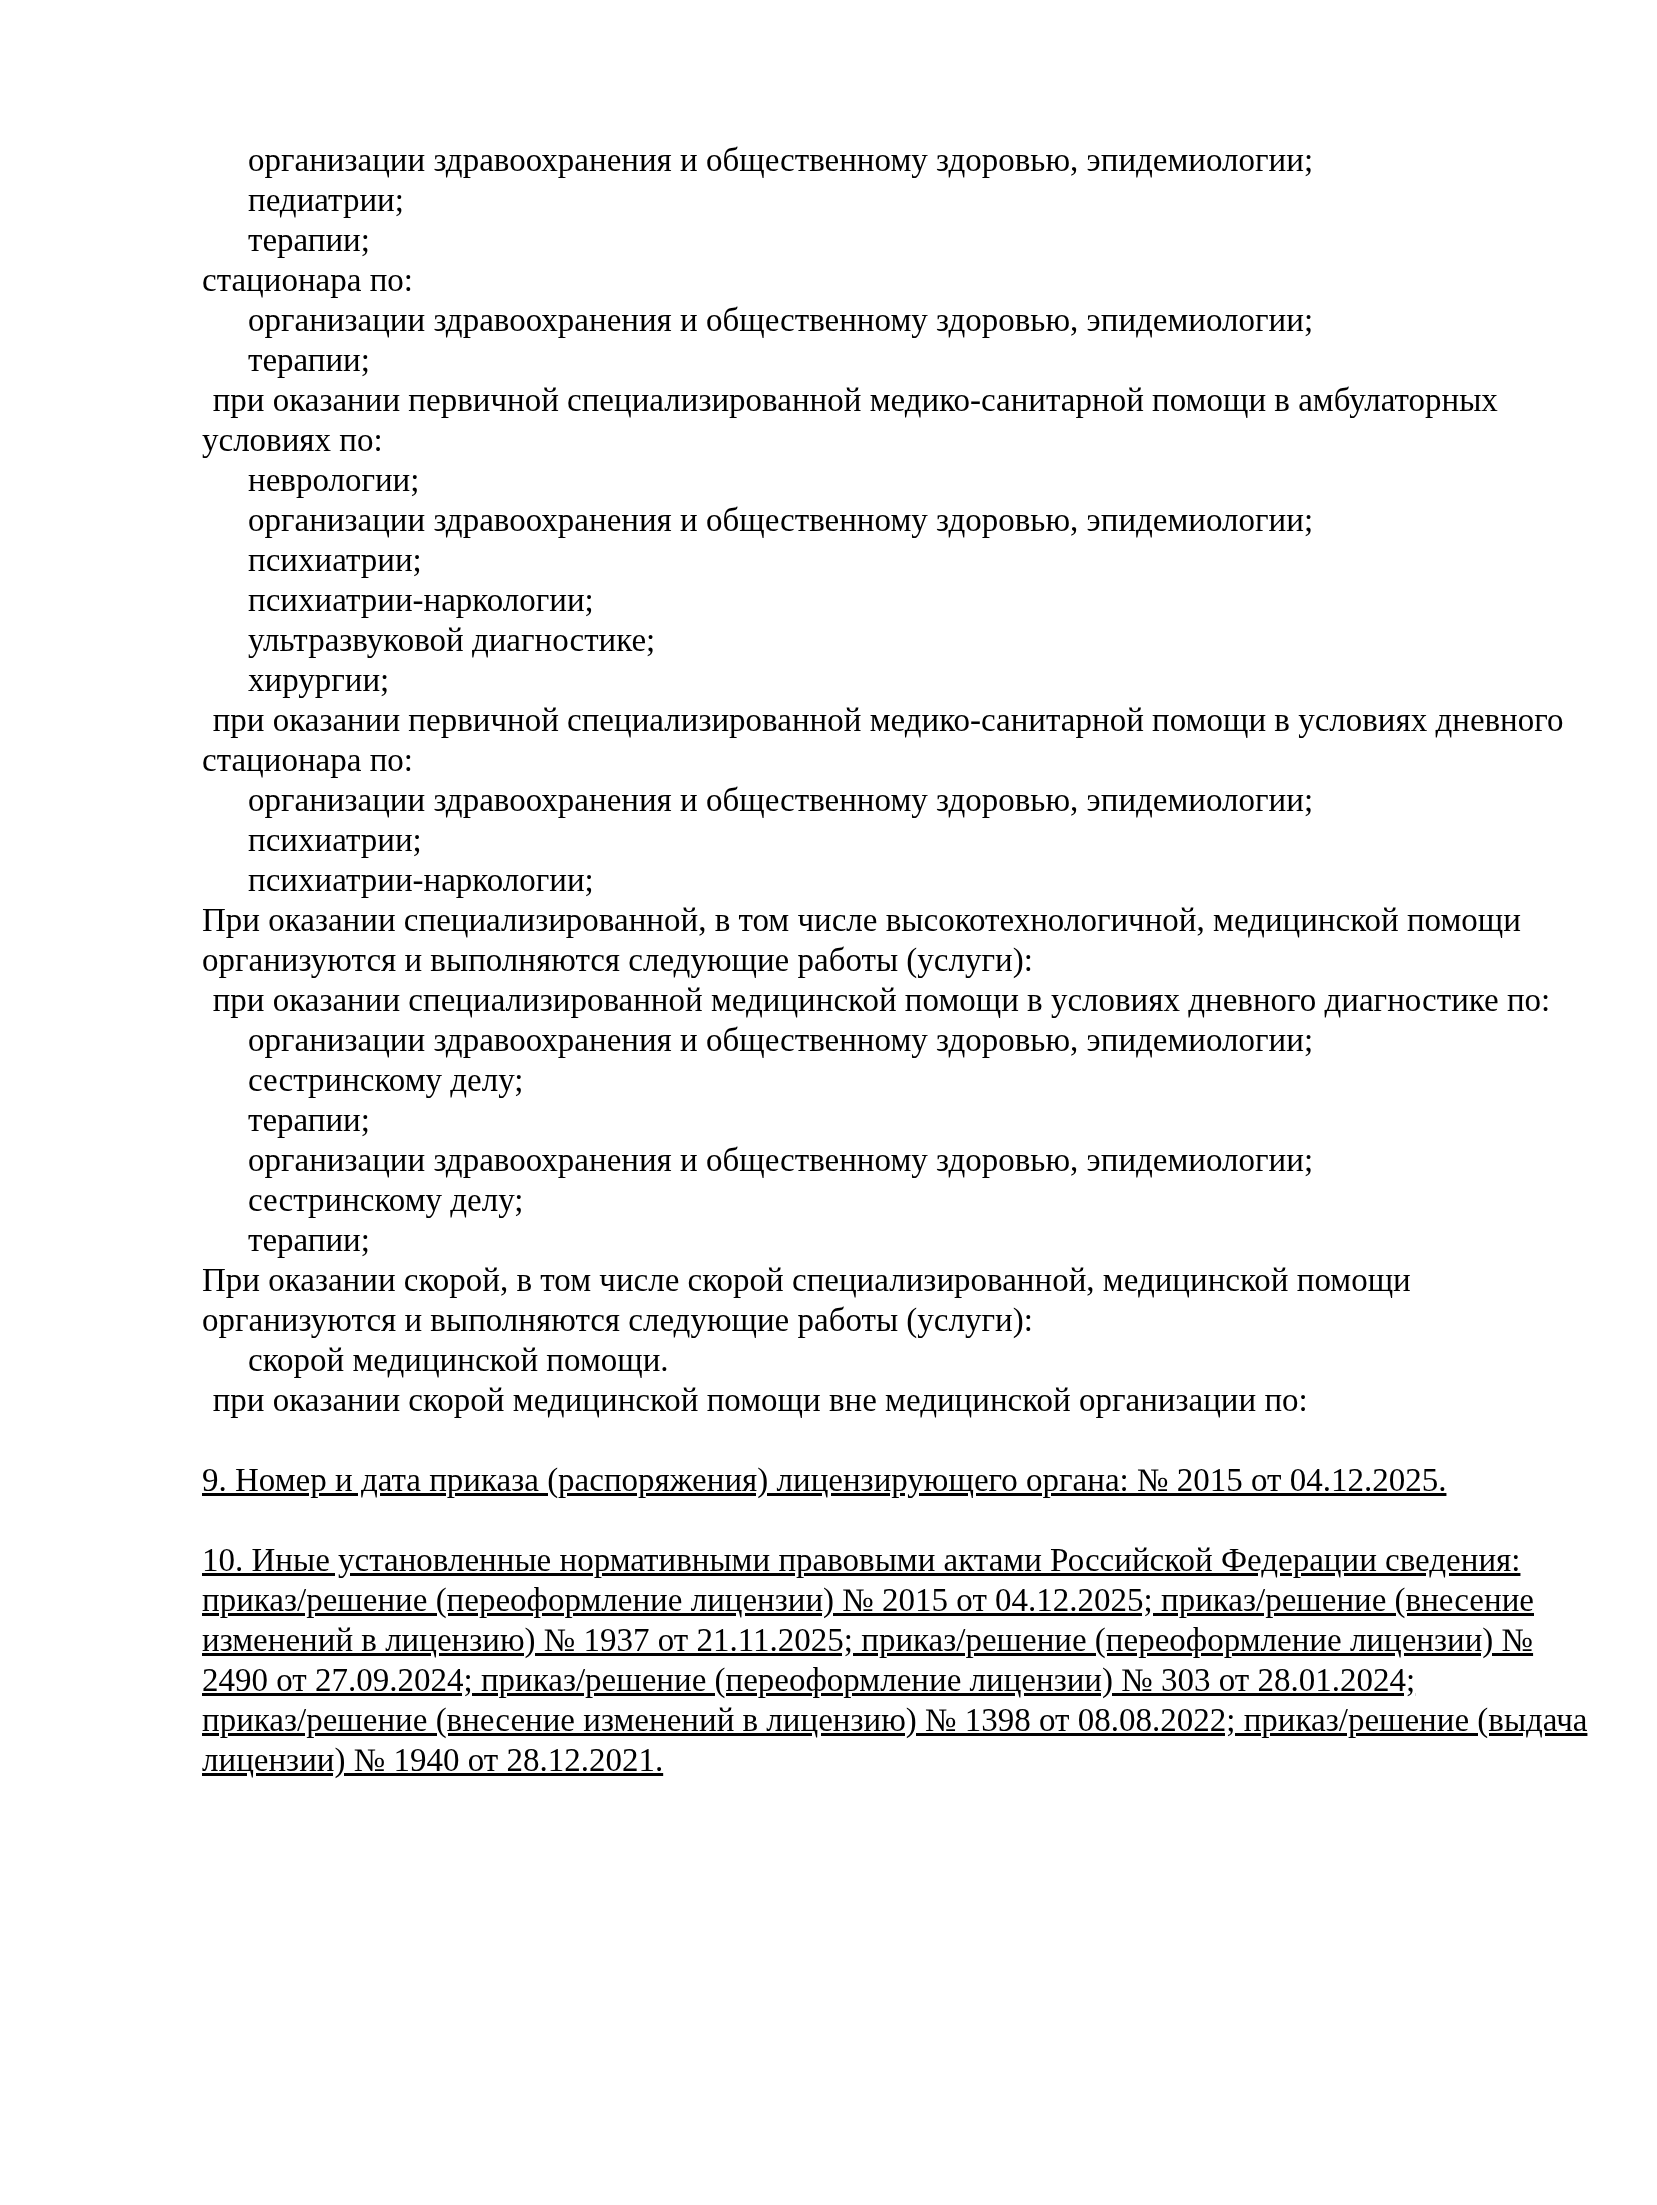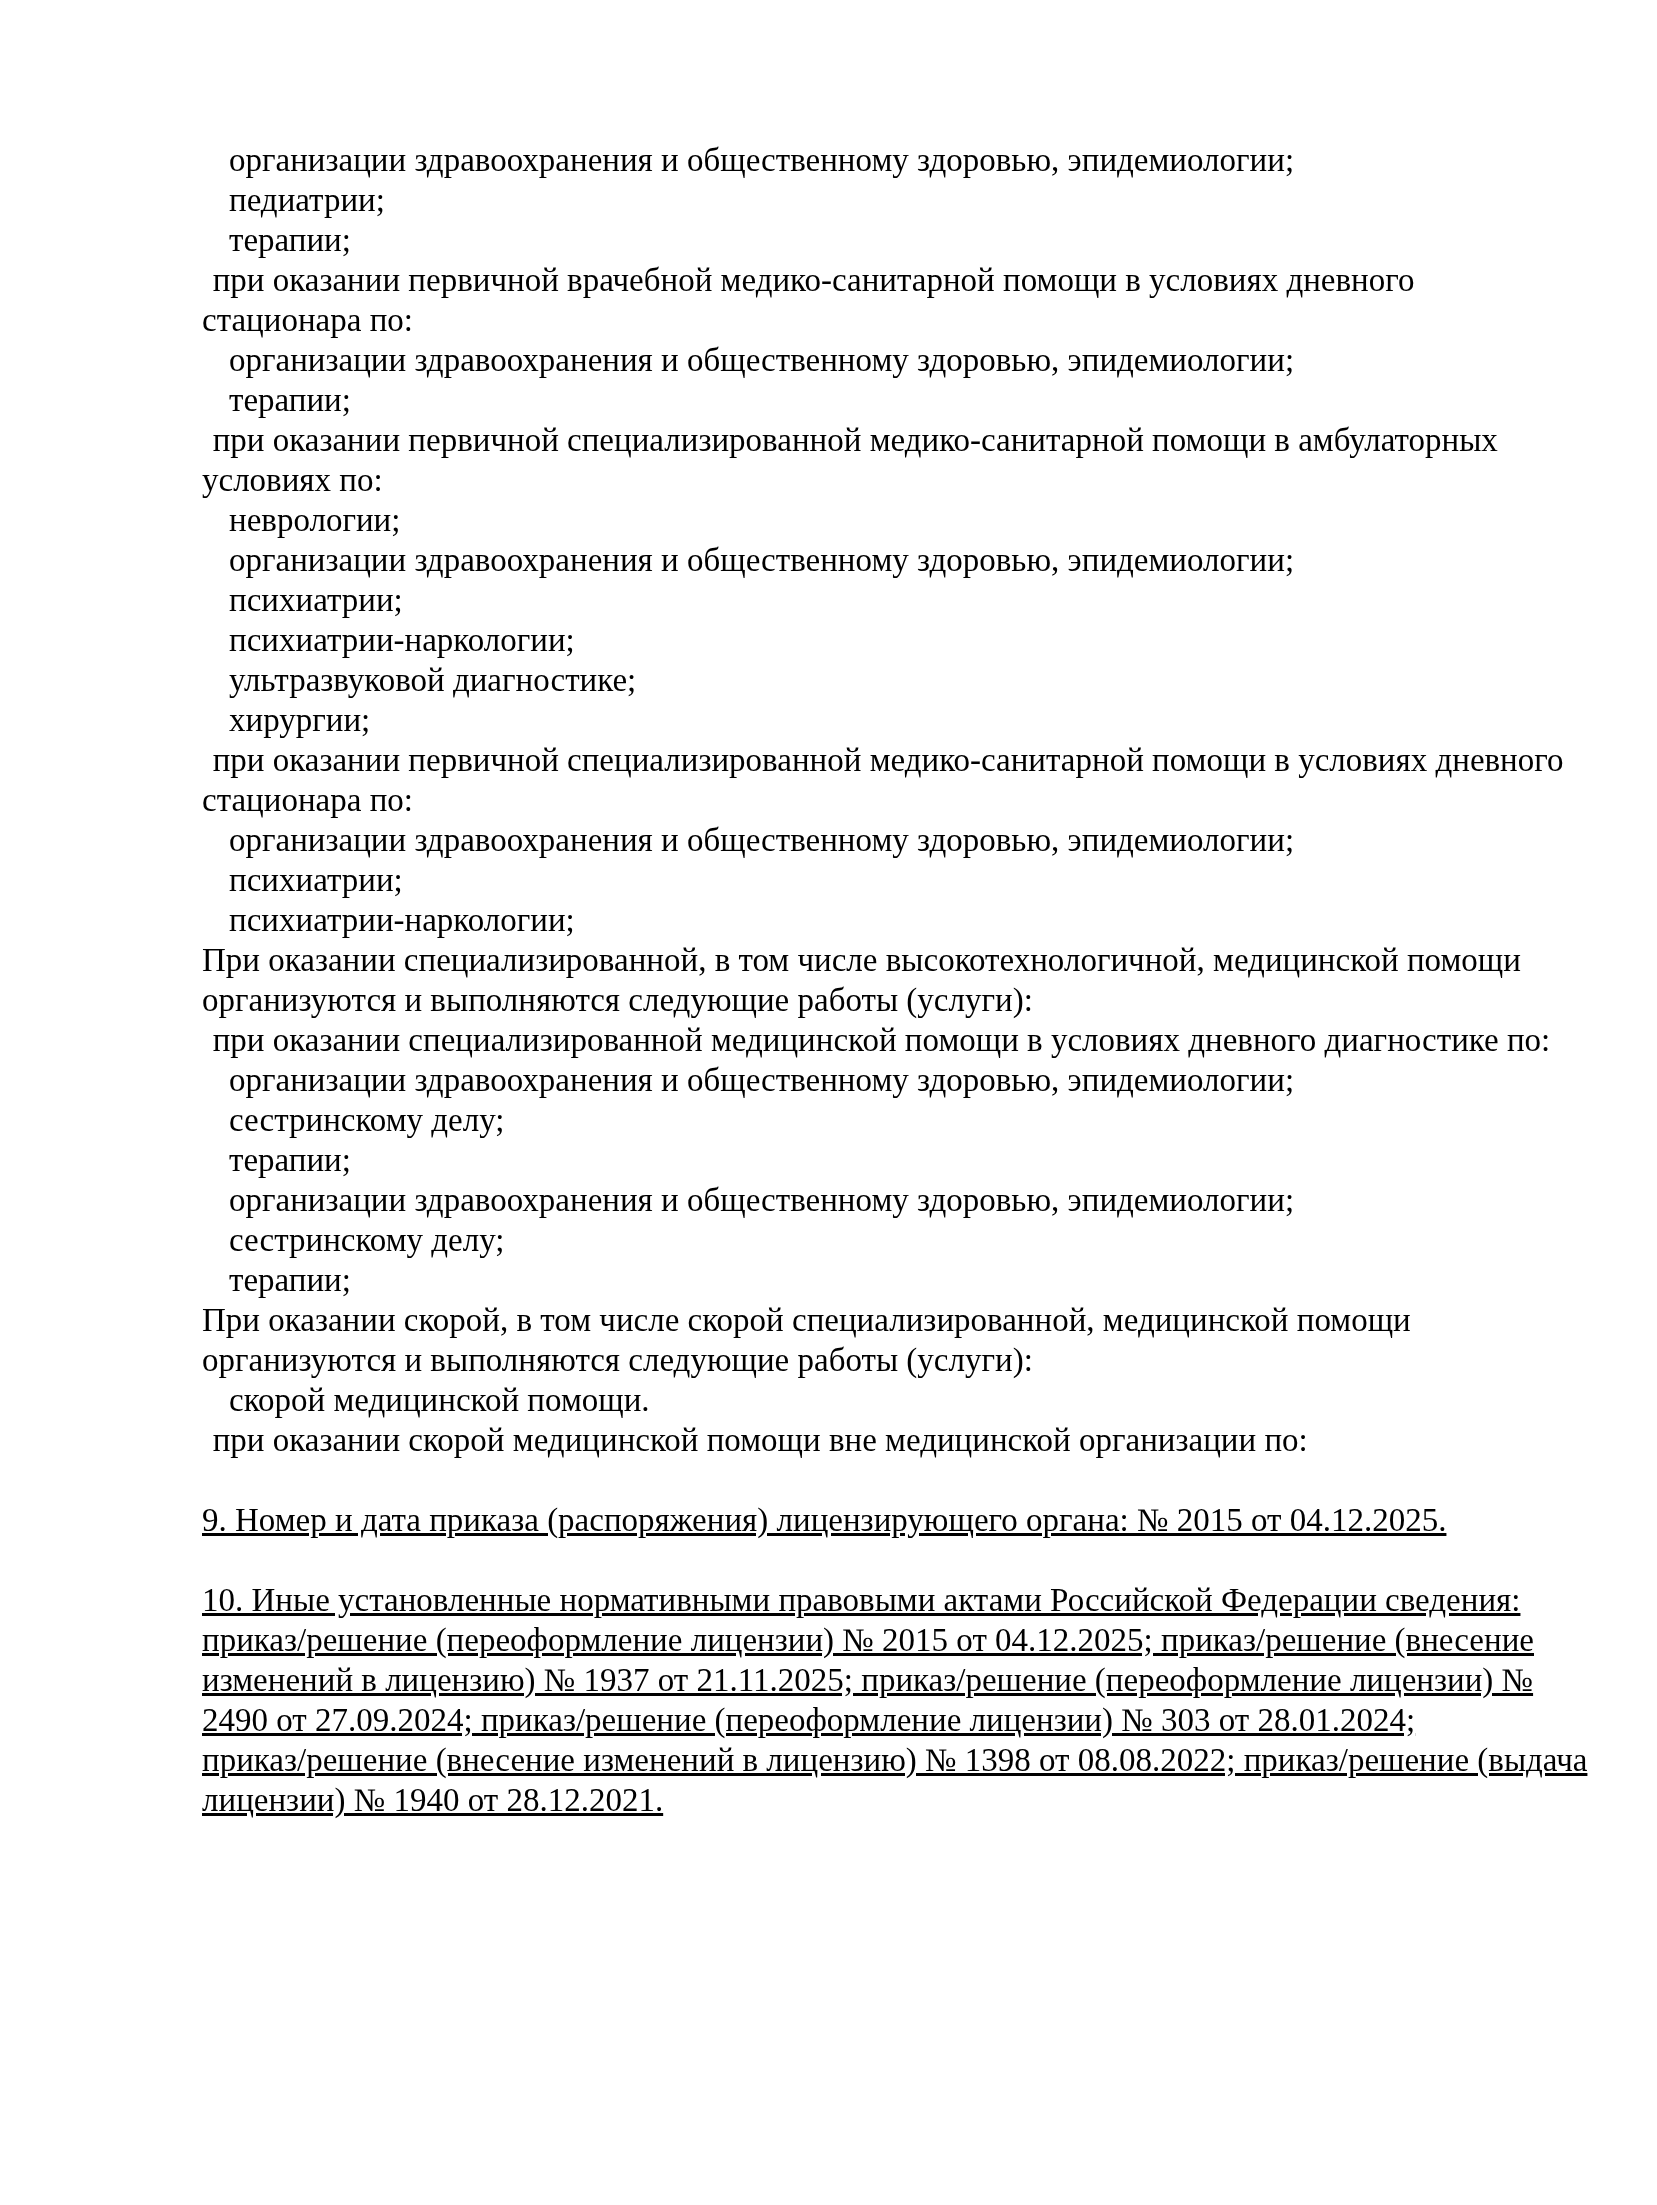--- a/index.html
+++ b/index.html
@@ -26,34 +26,33 @@
     line-height: 40px;
     color: #000000;
     font-weight: 400;
   }
   .line {
     white-space: nowrap;
     height: 40px;
   }
   .indent-0 { margin-left: 8px; }
   .indent-1 { margin-left: 18.7px; }
-  .indent-2 { margin-left: 35px; }
+  .indent-2 { margin-left: 54px; }
   
   .gap-before { margin-top: 40px; text-decoration: underline; }
 </style>
 </head>
 <body>
 
 <div class="page">
   <div class="doc-body">
     <section>
         <div class="line indent-2">организации здравоохранения и общественному здоровью, эпидемиологии;</div>
         <div class="line indent-2">педиатрии;</div>
         <div class="line indent-2">терапии;</div>
-        <div class="line indent-1">при оказании первичной врачебной медико-санитарной помощи в условиях дневного</div>
         <div class="line indent-0">стационара по:</div>
         <div class="line indent-2">организации здравоохранения и общественному здоровью, эпидемиологии;</div>
         <div class="line indent-2">терапии;</div>
         <div class="line indent-1">при оказании первичной специализированной медико-санитарной помощи в амбулаторных</div>
         <div class="line indent-0">условиях по:</div>
         <div class="line indent-2">неврологии;</div>
         <div class="line indent-2">организации здравоохранения и общественному здоровью, эпидемиологии;</div>
         <div class="line indent-2">психиатрии;</div>
         <div class="line indent-2">психиатрии-наркологии;</div>
         <div class="line indent-2">ультразвуковой диагностике;</div>

